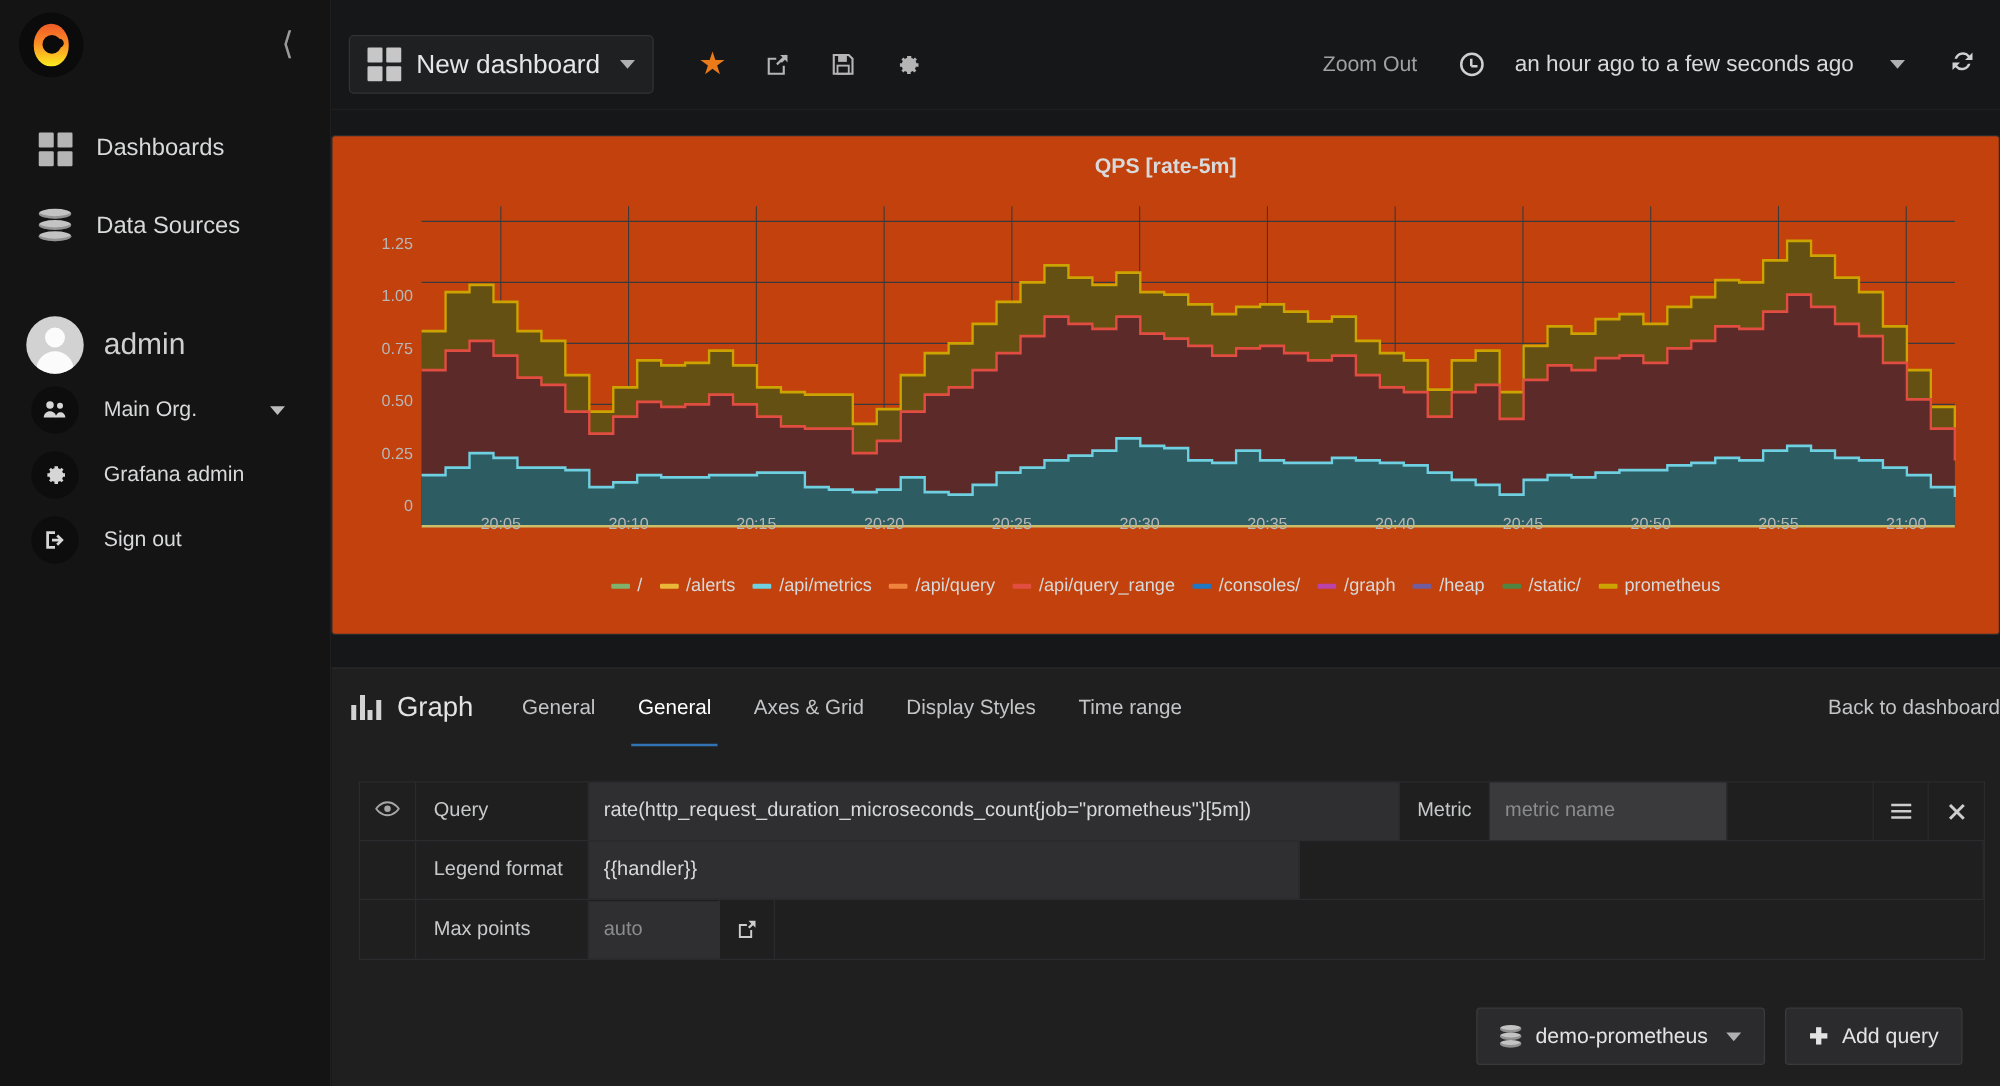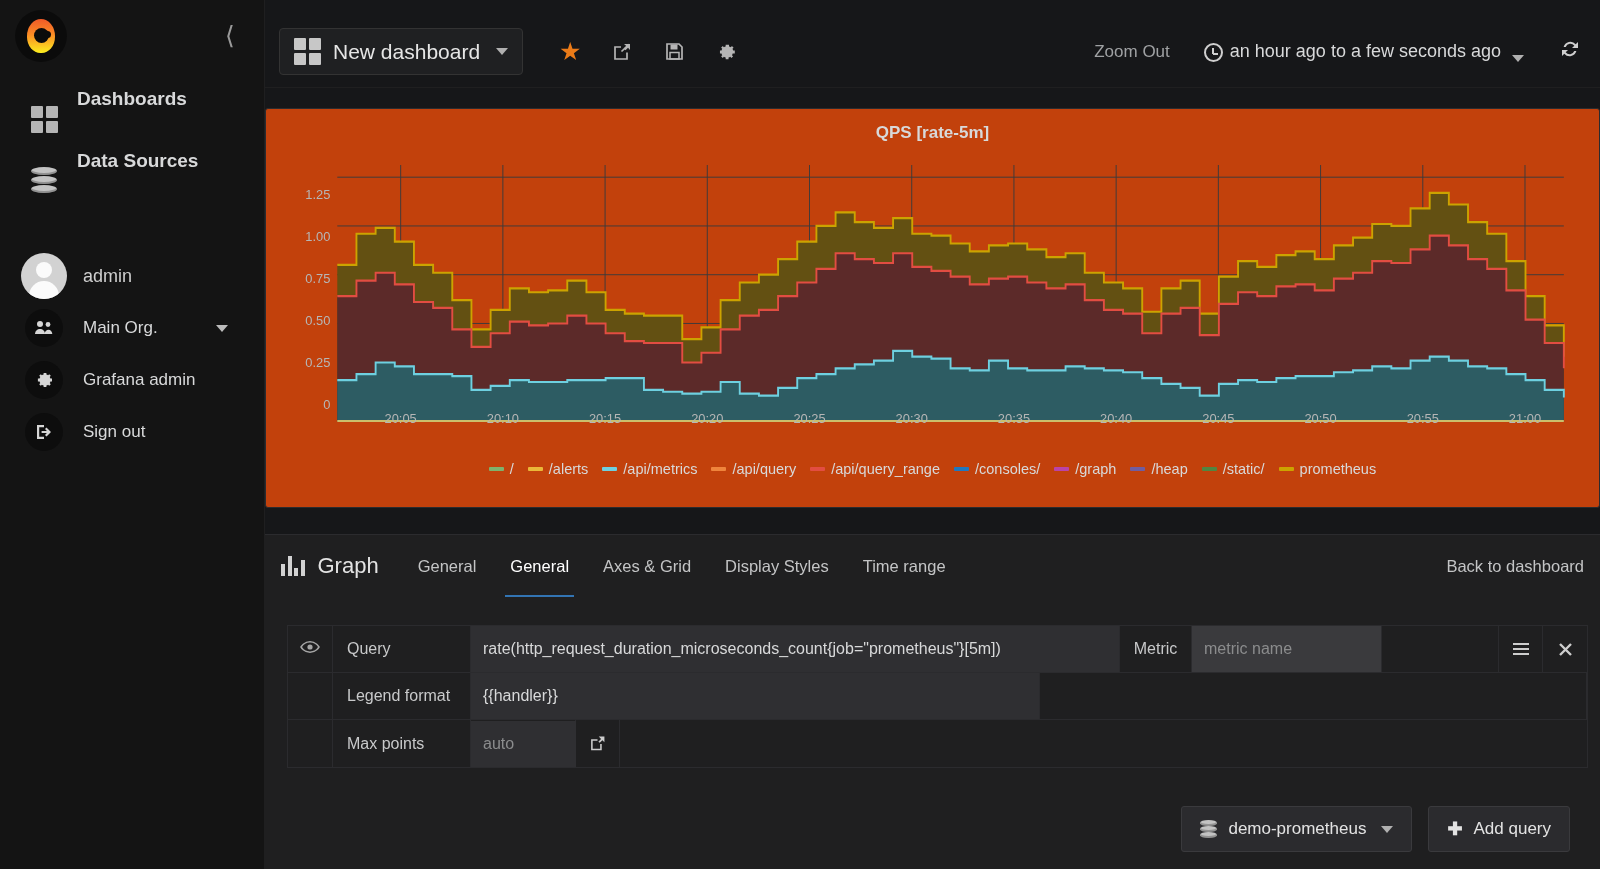--- a/index.html
+++ b/index.html
@@ -45,21 +45,21 @@
     box-shadow: 6px -1px 0 -4px #0b0b0b;
   }
   .collapse-btn {
     position: absolute; right: 22px; top: 20px;
     width: 24px; height: 30px; color: #9a9a9a;
     font-size: 25px; line-height: 30px; text-align: center; cursor: pointer;
   }
 
   .nav { padding-top: 16px; }
   .nav-item {
-    display: flex; height: 62px; padding-left: 21px; cursor: pointer; font-weight: bold;
+    display: flex; align-items: center; height: 62px; padding-left: 21px; cursor: pointer;
   }
   .nav-ico { width: 46px; display: flex; align-items: center; justify-content: center; }
   .nav-label { font-size: 19px; color: #d8d9da; margin-left: 10px; }
 
   .sq-grid { width: 27px; height: 27px; display: grid; grid-template-columns: 12px 12px; grid-template-rows: 12px 12px; gap: 3px; }
   .sq-grid i { background: #b5b5b5; display:block; border-radius:1px; }
 
   .db-ico { width: 26px; height: 28px; position: relative; }
   .db-ico i {
     position: absolute; left: 0; width: 26px; height: 8px; border-radius: 50%;
@@ -76,21 +76,21 @@
     position: relative; overflow: hidden; flex: 0 0 46px;
   }
   .avatar::before {
     content:""; position:absolute; left: 15px; top: 9px; width: 16px; height: 16px;
     border-radius: 50%; background: #fbfbfb;
   }
   .avatar::after {
     content:""; position:absolute; left: 8px; top: 28px; width: 30px; height: 22px;
     border-radius: 15px 15px 0 0; background: #fbfbfb;
   }
-  .user-label { font-size: 18px; color: #cfcfcf; margin-left: 16px; }
+  .user-label { font-size: 24px; color: #cfcfcf; margin-left: 16px; }
 
   .circ-ico {
     width: 38px; height: 38px; border-radius: 50%; background: #0d0d0d;
     display: flex; align-items:center; justify-content:center; flex: 0 0 38px;
     margin-left: 4px;
   }
   .small-label { font-size: 17px; color: #d8d9da; margin-left: 20px; }
   .caret-down {
     width: 0;height:0;border-left:6px solid transparent;border-right:6px solid transparent;
     border-top: 7px solid #bcbcbc; margin-left: auto; margin-right: 36px;
@@ -111,21 +111,21 @@
   .dash-pill .sq-grid i { background: #c7c7c7; }
   .dash-title { font-size: 21px; color: #e6e6e6; }
   .pill-caret { width:0;height:0;border-left:6px solid transparent;border-right:6px solid transparent;border-top:7px solid #b0b0b0; margin-left: 4px;}
 
   .tb-icons { display: flex; align-items: center; gap: 26px; margin-left: 34px; }
   .tb-ico { cursor: pointer; color: #b5b5b5; display:flex; align-items:center; justify-content:center; width:26px;height:26px;}
   .tb-star { color: #eb7b18; font-size: 25px; line-height: 1; }
 
   .tb-right { margin-left: auto; display: flex; align-items: center; gap: 34px; }
   .zoom-out { font-size: 17px; color: #9fa1a3; cursor: pointer; }
-  .timepick { display: flex; align-items: flex-end; gap: 7px; font-size: 18px; color: #d8d9da; cursor: pointer; }
+  .timepick { display: flex; align-items: center; gap: 25px; font-size: 18px; color: #d8d9da; cursor: pointer; }
   .clock {
     width: 19px; height: 19px; border: 2px solid #cfcfcf; border-radius: 50%; position: relative;
   }
   .clock::before { content:""; position:absolute; left: 6px; top: 3px; width: 2px; height: 6px; background: #cfcfcf; }
   .clock::after  { content:""; position:absolute; left: 7px; top: 8px; width: 5px; height: 2px; background: #cfcfcf; }
   .refresh-ico { font-size: 23px; color: #cfcfcf; cursor: pointer; }
 
   
   .panel-wrap { padding: 0 0 0 0; }
   .panel {
@@ -157,21 +157,21 @@
   .graph-word { font-size: 22px; color: #e3e3e3; }
 
   .etab {
     font-size: 16.5px; color: #c3c4c5; padding: 0 17px; height: 62px;
     display: flex; align-items: center; cursor: pointer; position: relative;
   }
   .etab.active { color: #fff; }
   .etab.active::after {
     content: ""; position: absolute; left: 12px; right: 12px; bottom: 0; height: 2px; background: #3274b3;
   }
-  .back-dash { margin-left: auto; font-size: 16.5px; color: #c3c4c5; padding-right: 16px; cursor: pointer; }
+  .back-dash { margin-left: auto; font-size: 16.5px; color: #c3c4c5; padding-right: 0; cursor: pointer; }
 
   .qtable { margin: 28px 12px 0 22px; border: 1px solid #2b2b2e; border-left: 1px solid #2b2b2e; }
   .qrow { display: flex; align-items: stretch; min-height: 47px; border-bottom: 1px solid #2b2b2e; }
   .qrow:last-child { border-bottom: none; }
   .qcell { display: flex; align-items: center; border-right: 1px solid #2b2b2e; }
   .c-eye { width: 45px; justify-content: center; cursor: pointer; }
   .eye-ico { font-size: 16px; color: #a6a6a6; }
   .c-label { width: 138px; padding-left: 14px; font-size: 16px; color: #c8c9ca; }
   .q-input {
     background: #2f2f32; border: none; outline: none; color: #d8d9da;

